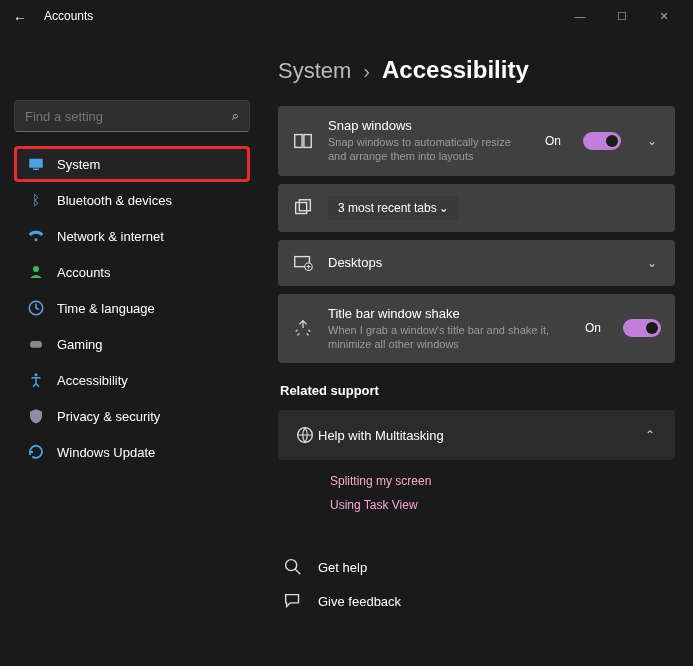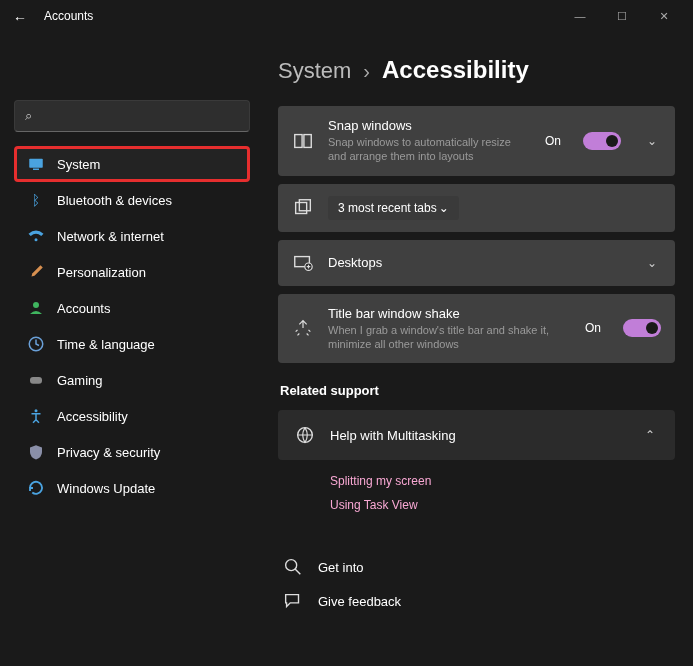--- a/index.html
+++ b/index.html
@@ -59,21 +59,21 @@
     background: #1a1a1a; top: 3px; right: 3px;
   }
   .chevron { width: 18px; text-align: center; color: #ccc; font-size: 12px; margin-left: 8px; }
   .dropdown {
     background: #3a3a3a; border-radius: 3px; padding: 5px 10px;
     font-size: 12px; display: flex; align-items: center; gap: 2px;
   }
   .section-label { font-size: 13px; font-weight: 600; margin: 20px 0 12px 2px; }
   .support {
     background: #2b2b2b; border-radius: 4px; padding: 14px 16px;
-    display: flex; align-items: center; gap: 14px;
+    display: flex; align-items: center; gap: 2px;
   }
   .support-links { padding: 14px 0 4px 52px; }
   .support-links div { color: #f9a8d4; font-size: 12px; margin-bottom: 10px; }
   .footer { margin-top: 24px; }
   .footer-row { display: flex; align-items: center; gap: 14px; padding: 6px 4px; font-size: 13px; }
   
   svg { width: 100%; height: 100%; }
 </style>
 </head>
 <body>
@@ -84,20 +84,21 @@
   <div class="spacer"></div>
   <div class="winbtn">—</div>
   <div class="winbtn">☐</div>
   <div class="winbtn">✕</div>
 </div>
 
 <div class="app">
   <div class="sidebar">
     <div class="profile-gap"></div>
     <div class="search">
+      <input placeholder="Find a setting" style="">
       <span style="color:#ccc;font-size:13px">⌕</span>
     </div>
 
     <div class="sidebar-item highlighted">
       <span class="sidebar-icon">
           <svg viewBox="0 0 24 24">
             <rect x="3" y="5" width="18" height="12" rx="1" fill="#4aa3e0"></rect>
             <rect x="8" y="18" width="8" height="2" fill="#4aa3e0"></rect>
           </svg>
         </span>
@@ -108,28 +109,20 @@
       <span>Bluetooth &amp; devices</span>
     </div>
     <div class="sidebar-item">
       <span class="sidebar-icon">
           <svg viewBox="0 0 24 24">
             <path d="M2 9 Q12 0 22 9 L19 12 Q12 6 5 12 Z" fill="#4aa3e0"></path>
             <circle cx="12" cy="17" r="2" fill="#4aa3e0"></circle>
           </svg>
         </span>
       <span>Network &amp; internet</span>
-    </div>
-    <div class="sidebar-item">
-      <span class="sidebar-icon">
-          <svg viewBox="0 0 24 24">
-            <path d="M18 3 L21 6 L10 17 L6 18 L7 14 Z" fill="#d89050"></path>
-          </svg>
-        </span>
-      <span>Personalization</span>
     </div>
     <div class="sidebar-item">
       <span class="sidebar-icon">
           <svg viewBox="0 0 24 24">
             <circle cx="12" cy="8" r="4" fill="#3fb55f"></circle>
             <path d="M4 20 Q12 12 20 20 Z" fill="#3fb55f"></path>
           </svg>
         </span>
       <span>Accounts</span>
     </div>
@@ -260,21 +253,21 @@
     </div>
 
     <div class="footer">
       <div class="footer-row">
         <span class="card-icon">
             <svg viewBox="0 0 24 24">
               <circle cx="10" cy="10" r="6" fill="none" stroke="#ddd" stroke-width="1.5"></circle>
               <path d="M14 14 L20 20" stroke="#ddd" stroke-width="1.5"></path>
             </svg>
           </span>
-        <span>Get into</span>
+        <span>Get help</span>
       </div>
       <div class="footer-row">
         <span class="card-icon">
             <svg viewBox="0 0 24 24">
               <path d="M4 5 H18 V14 H9 L5 18 V14 H4 Z" fill="none" stroke="#ddd" stroke-width="1.5"></path>
             </svg>
           </span>
         <span>Give feedback</span>
       </div>
     </div>

